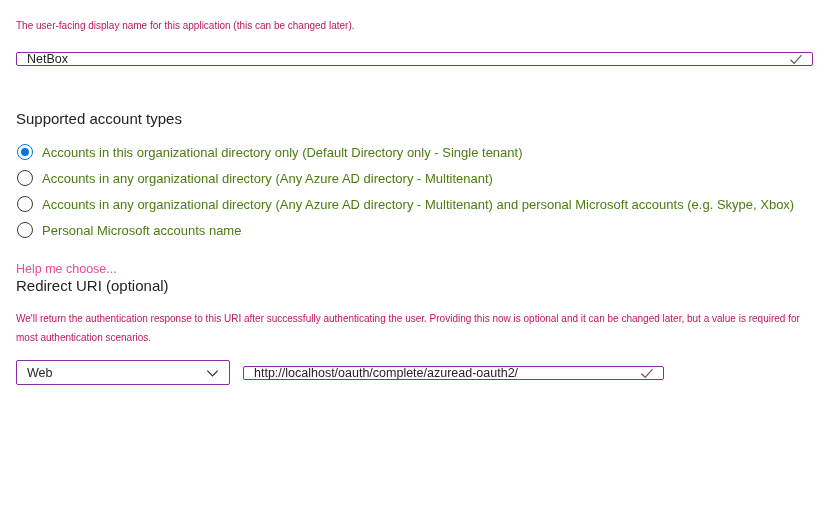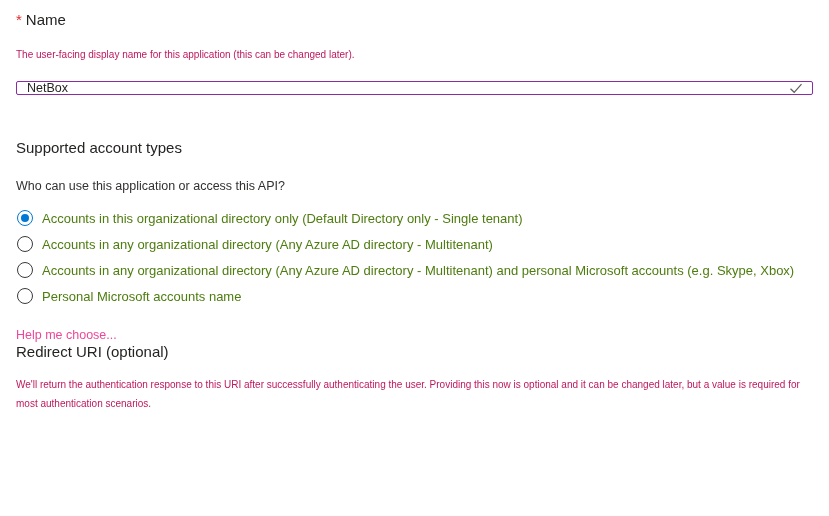--- a/index.html
+++ b/index.html
@@ -134,36 +134,32 @@
     align-items: center;
   }
   #uri-field { width: 421px; margin-left: 13px; }
 </style>
 </head>
 <body>
 
 <div class="page">
 
   
-  <div class="section-title" id="name-title">
-    <span class="required-marker">*</span><span>Name</span>
-  </div>
   <div class="desc-text">The user-facing display name for this application (this can be changed later).</div>
   <div class="field" id="name-field">
     <input type="text" value="NetBox" style="">
     <span class="trailing-icon">
       <svg width="16" height="16" viewBox="0 0 16 16">
           <path d="M2.5 8.8 L6.2 12.3 L13.5 4.2" stroke="#605e5c" stroke-width="1.2" fill="none"></path>
         </svg>
     </span>
   </div>
 
   
   <div class="section-title" id="account-types-title">Supported account types</div>
-  <div id="account-question">Who can use this application or access this API?</div>
 
   <div class="radio-list">
     <div class="radio-row checked">
       <span class="radio-outer">
           <span class="radio-dot"></span>
         </span>
       <span class="radio-label">Accounts in this organizational directory only (Default Directory only - Single tenant)</span>
     </div>
     <div class="radio-row">
       <span class="radio-outer">
@@ -184,14 +180,32 @@
       <span class="radio-label">Personal Microsoft accounts name</span>
     </div>
   </div>
 
   <span class="link">Help me choose...</span>
 
   
   <div class="section-title" id="redirect-title">Redirect URI (optional)</div>
   <div class="desc-text" id="redirect-desc">We'll return the authentication response to this URI after successfully authenticating the user. Providing this now is optional and it can be changed later, but a value is required for most authentication scenarios.</div>
 
+  <div class="controls-row">
+    <div class="dropdown">
+      <span class="dropdown-value">Web</span>
+      <span class="trailing-icon">
+        <svg width="15" height="15" viewBox="0 0 16 16">
+            <path d="M2.5 5.5 L8 11 L13.5 5.5" stroke="#323130" stroke-width="1.3" fill="none"></path>
+          </svg>
+      </span>
+    </div>
+    <div class="field" id="uri-field">
+      <input type="text" value="http://localhost/oauth/complete/azuread-oauth2/" style="">
+      <span class="trailing-icon">
+        <svg width="16" height="16" viewBox="0 0 16 16">
+            <path d="M2.5 8.8 L6.2 12.3 L13.5 4.2" stroke="#605e5c" stroke-width="1.2" fill="none"></path>
+          </svg>
+      </span>
+    </div>
+  </div>
 
 </div>
 
 </body></html>

